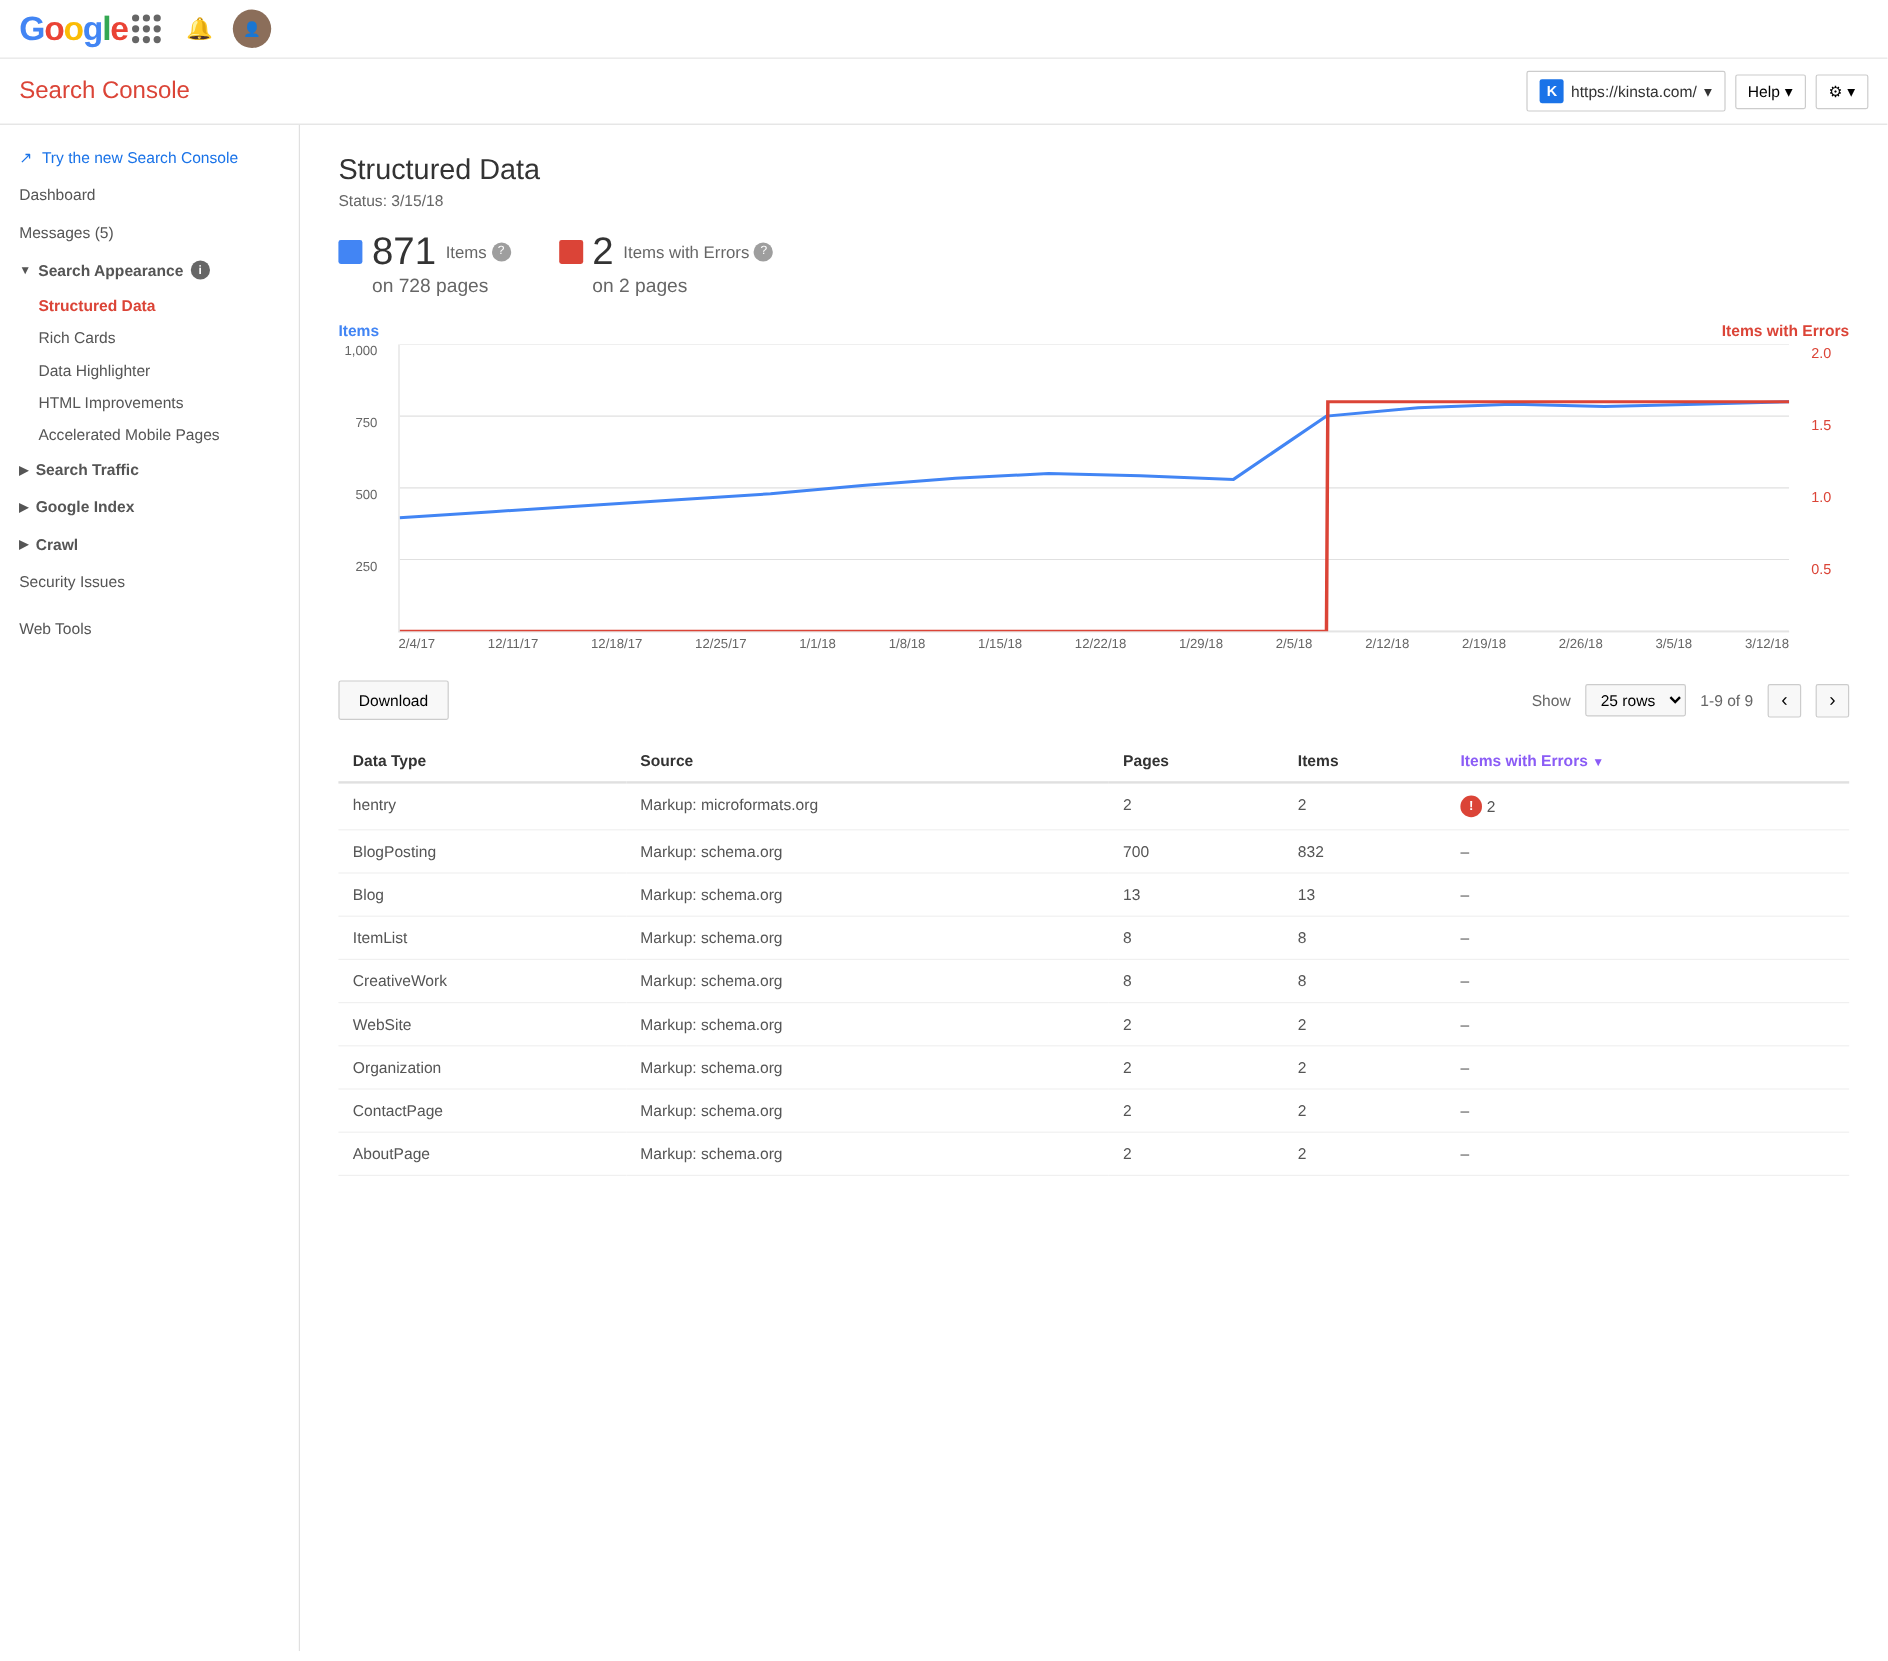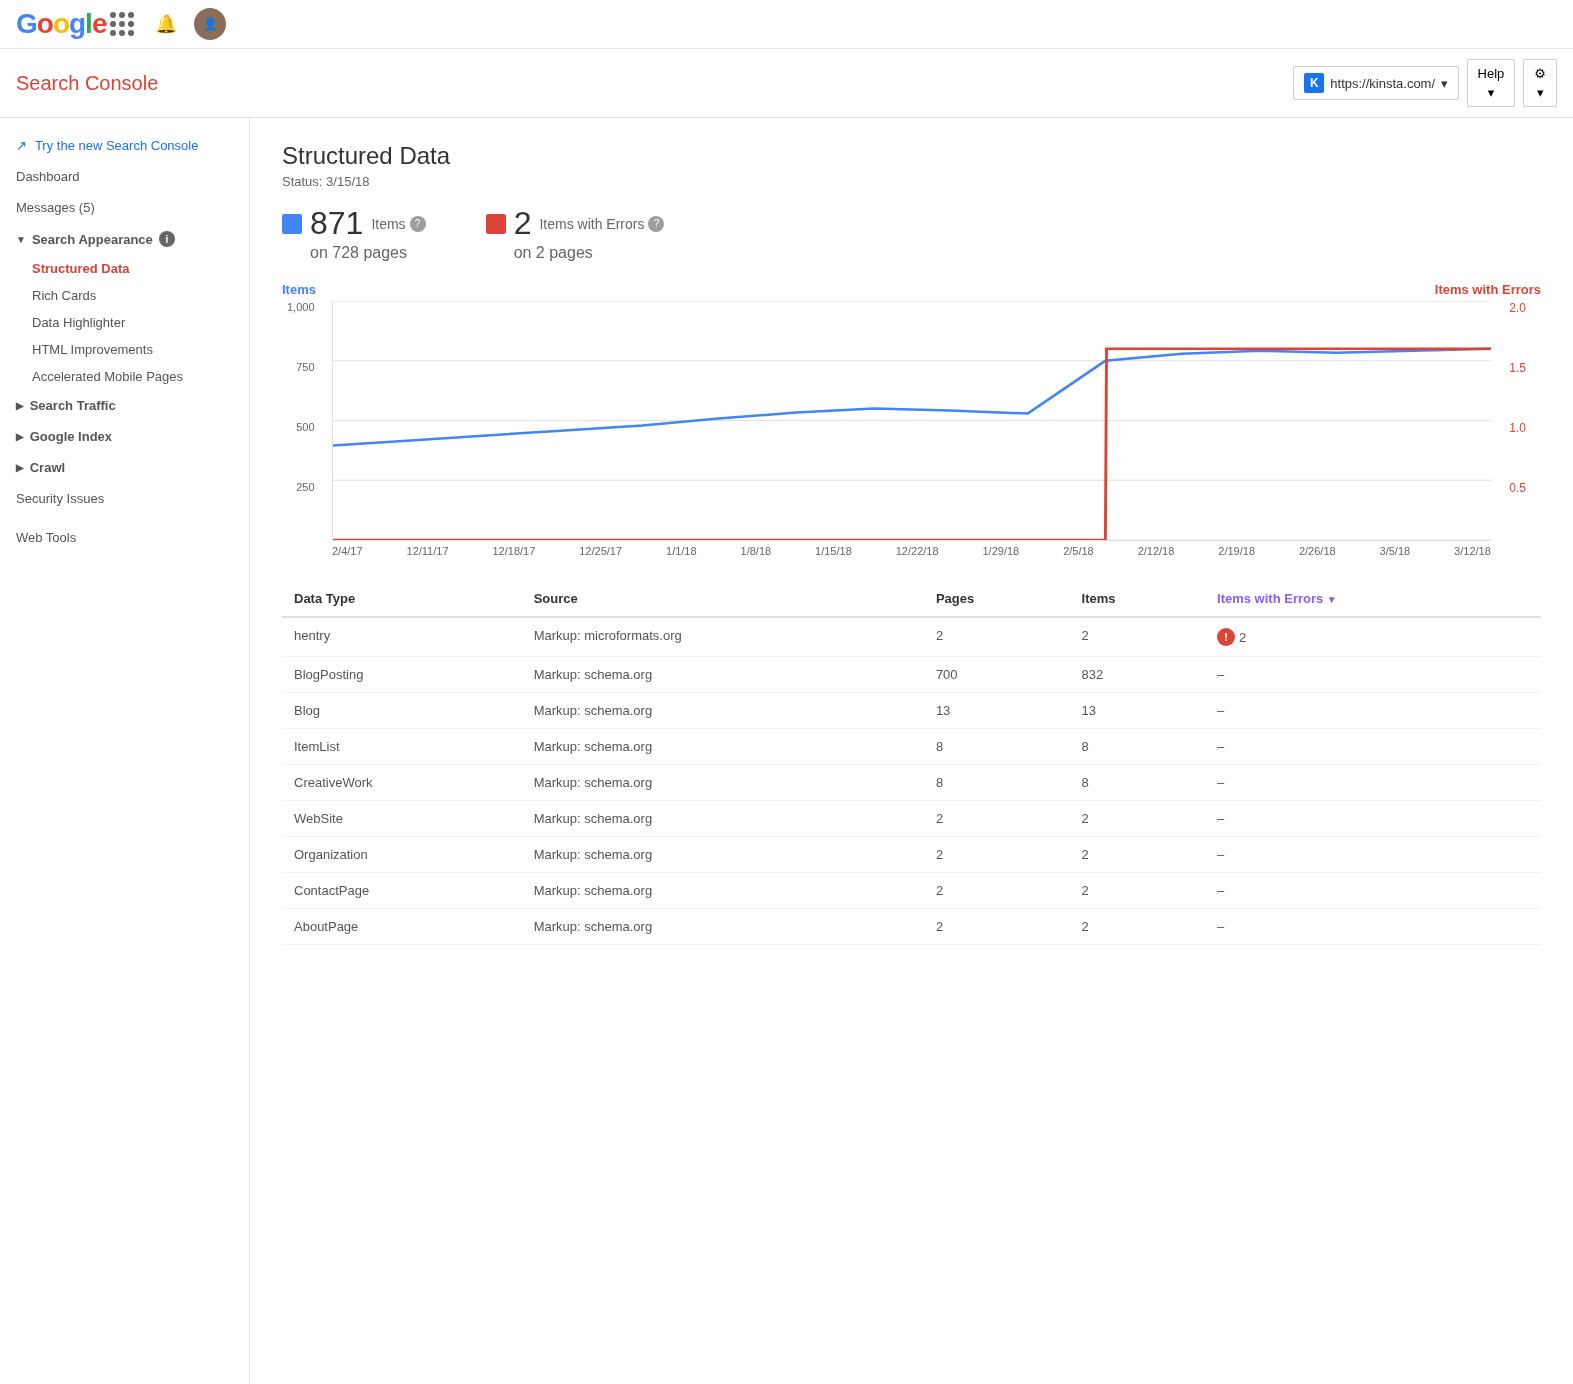--- a/index.html
+++ b/index.html
@@ -61,21 +61,21 @@
       cursor: pointer; font-size: 13px;
     }
     .site-selector .k-logo {
       background: #1a73e8; color: #fff; width: 20px; height: 20px;
       display: flex; align-items: center; justify-content: center;
       font-weight: bold; font-size: 12px; border-radius: 2px;
     }
     .btn-outline {
       border: 1px solid #ccc; padding: 6px 10px; border-radius: 2px;
       background: none; cursor: pointer; font-size: 13px;
-      display: flex; align-items: center; gap: 4px; flex-direction: column;
+      display: flex; align-items: center; gap: 4px;
     }
 
     
     .main-layout { display: flex; height: calc(100vh - 112px); }
 
     
     .sidebar {
       width: 250px; min-width: 250px;
       border-right: 1px solid #e0e0e0;
       padding: 12px 0;
@@ -111,21 +111,21 @@
       flex: 1;
       padding: 24px 32px;
       overflow-y: auto;
     }
 
     
     .page-title { font-size: 24px; font-weight: normal; color: #333; margin-bottom: 4px; }
     .page-status { color: #666; font-size: 13px; margin-bottom: 16px; }
 
     
-    .stats-row { display: flex; align-items: flex-start; gap: 60px; margin-bottom: 20px; }
+    .stats-row { display: flex; align-items: flex-start; gap: 40px; margin-bottom: 20px; }
     .stat-item { display: flex; flex-direction: column; }
     .stat-main { display: flex; align-items: center; gap: 8px; }
     .stat-box { width: 20px; height: 20px; border-radius: 2px; }
     .stat-box.blue { background: #4285F4; }
     .stat-box.red { background: #DB4437; }
     .stat-number { font-size: 32px; font-weight: normal; color: #333; }
     .stat-label { font-size: 14px; color: #666; display: flex; align-items: center; gap: 4px; }
     .stat-sub { color: #666; font-size: 16px; margin-left: 28px; margin-top: 2px; }
     .help-icon {
       width: 16px; height: 16px; border-radius: 50%; background: #9e9e9e;
@@ -420,20 +420,34 @@
         <span>2/26/18</span>
         <span>3/5/18</span>
         <span>3/12/18</span>
       </div>
 
       <div style="position:relative; pointer-events:none;">
         
       </div>
     </div>
 
+    <div class="table-controls">
+      <button class="download-btn">Download</button>
+      <div class="table-pagination">
+        <span>Show</span>
+        <select class="rows-select">
+          <option>25 rows</option>
+          <option>10 rows</option>
+          <option>50 rows</option>
+        </select>
+        <span>1-9 of 9</span>
+        <button class="page-nav-btn">‹</button>
+        <button class="page-nav-btn">›</button>
+      </div>
+    </div>
 
     <table class="data-table">
       <thead>
         <tr>
           <th>Data Type</th>
           <th>Source</th>
           <th>Pages</th>
           <th>Items</th>
           <th class="errors-header">
             Items with Errors <span class="sort-arrow">▼</span>

